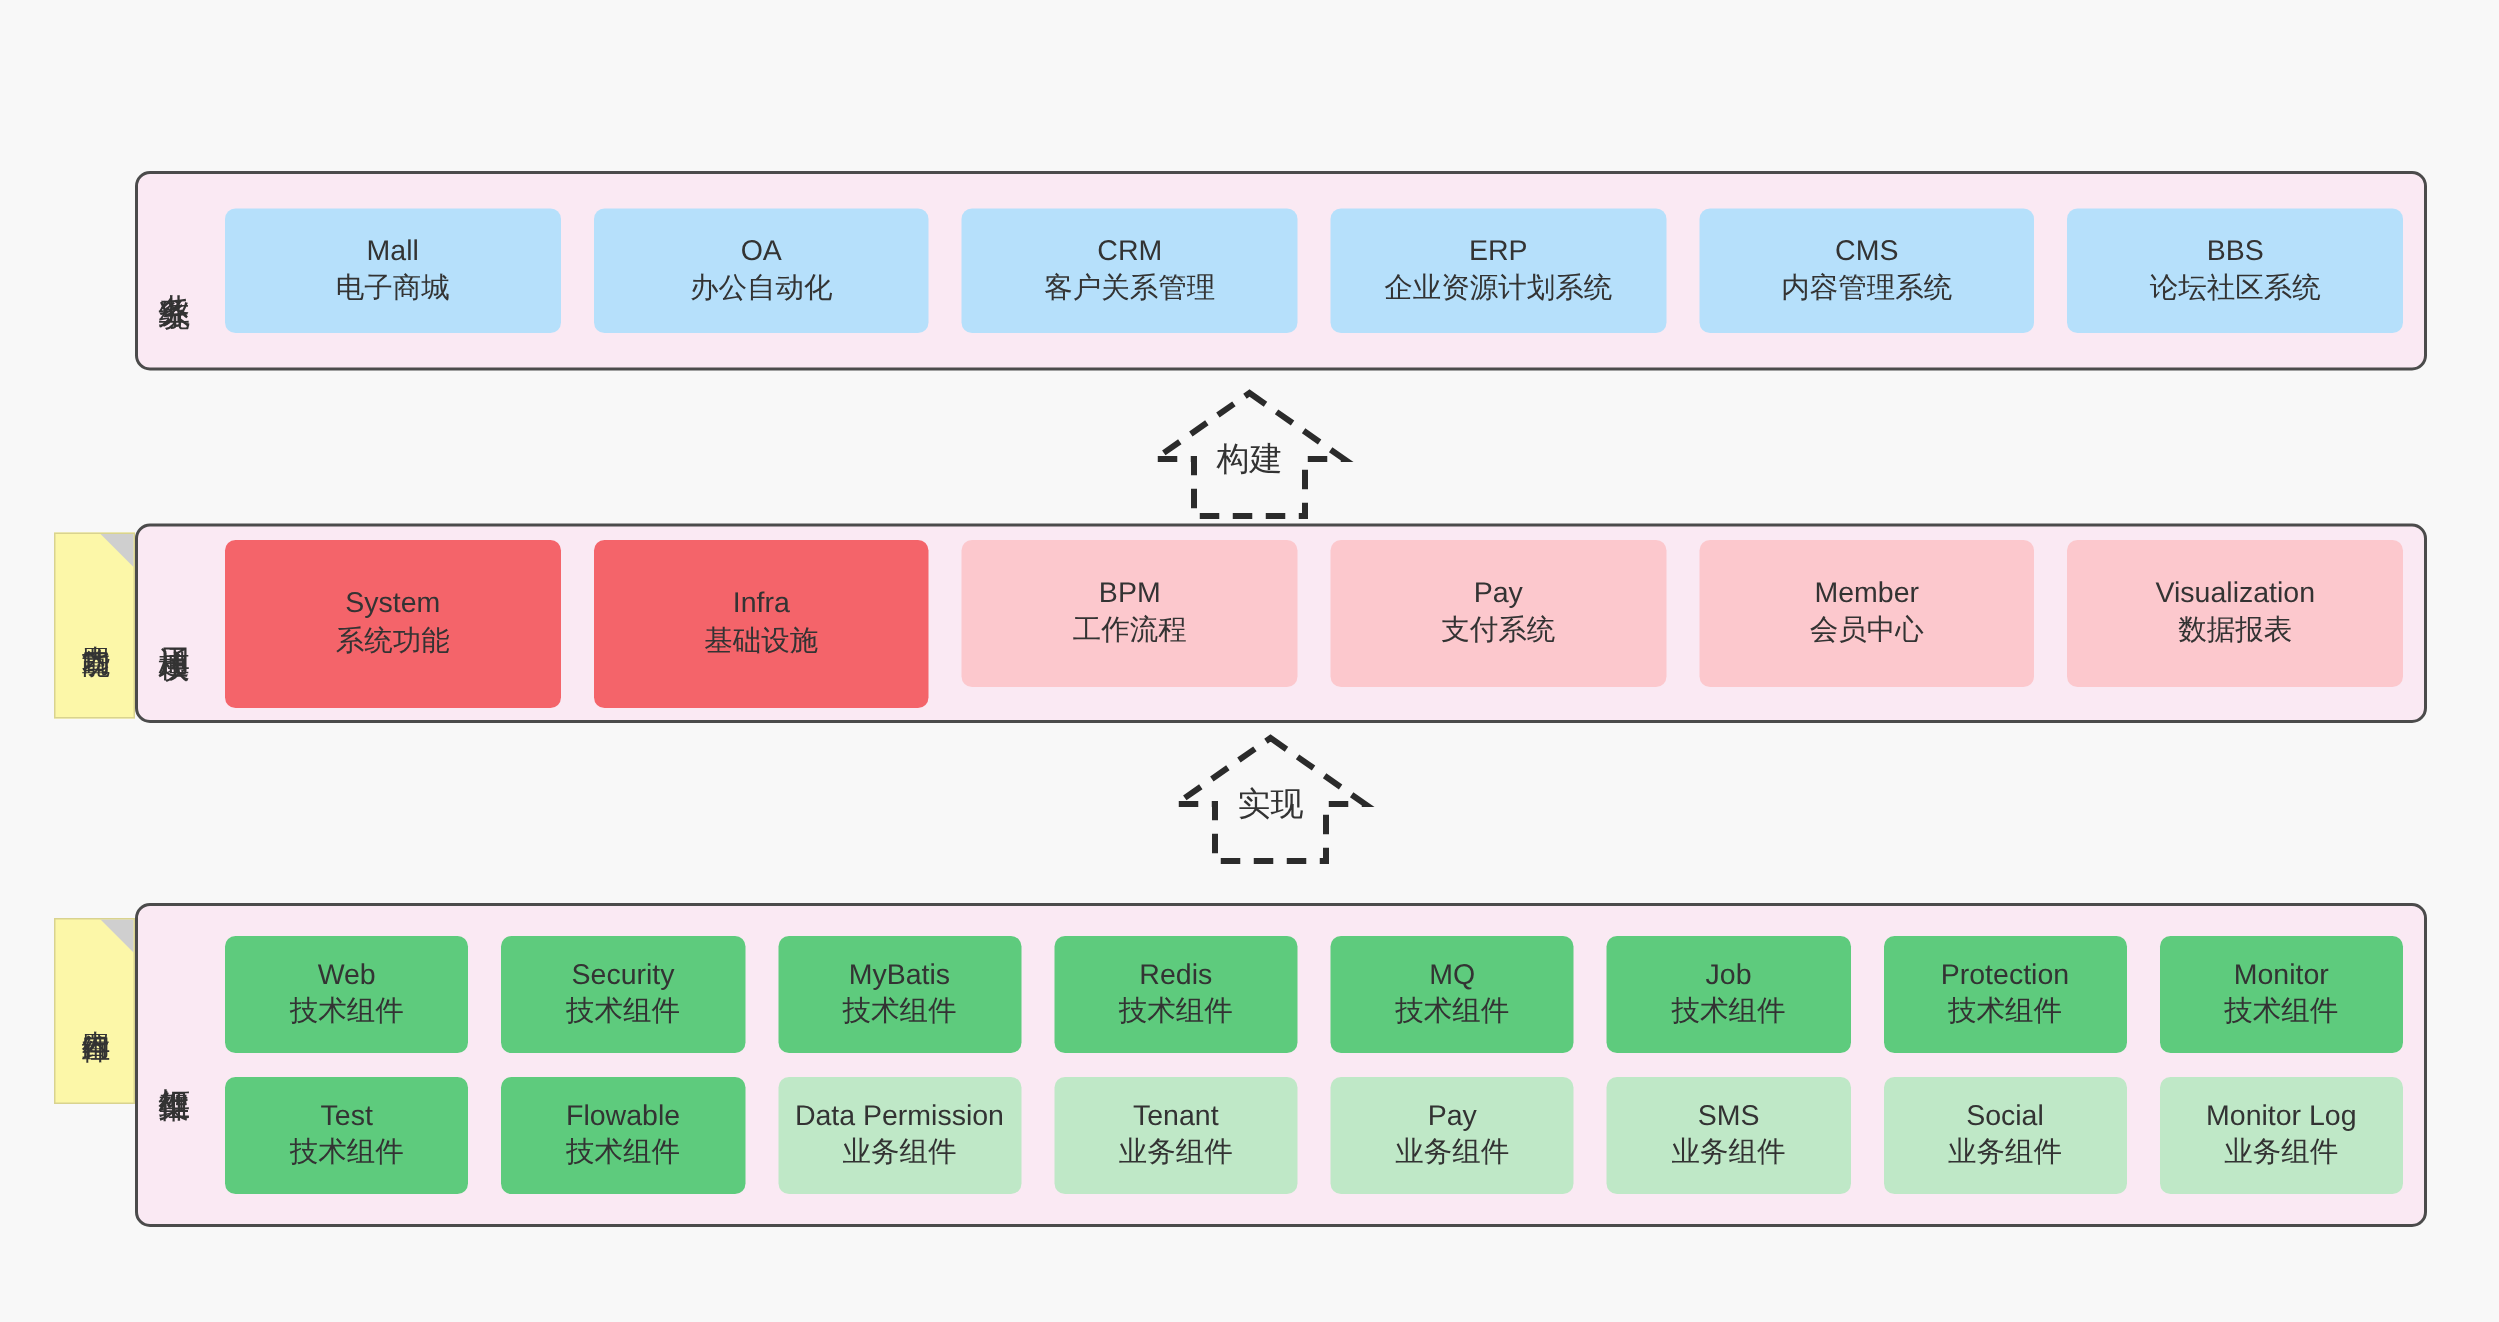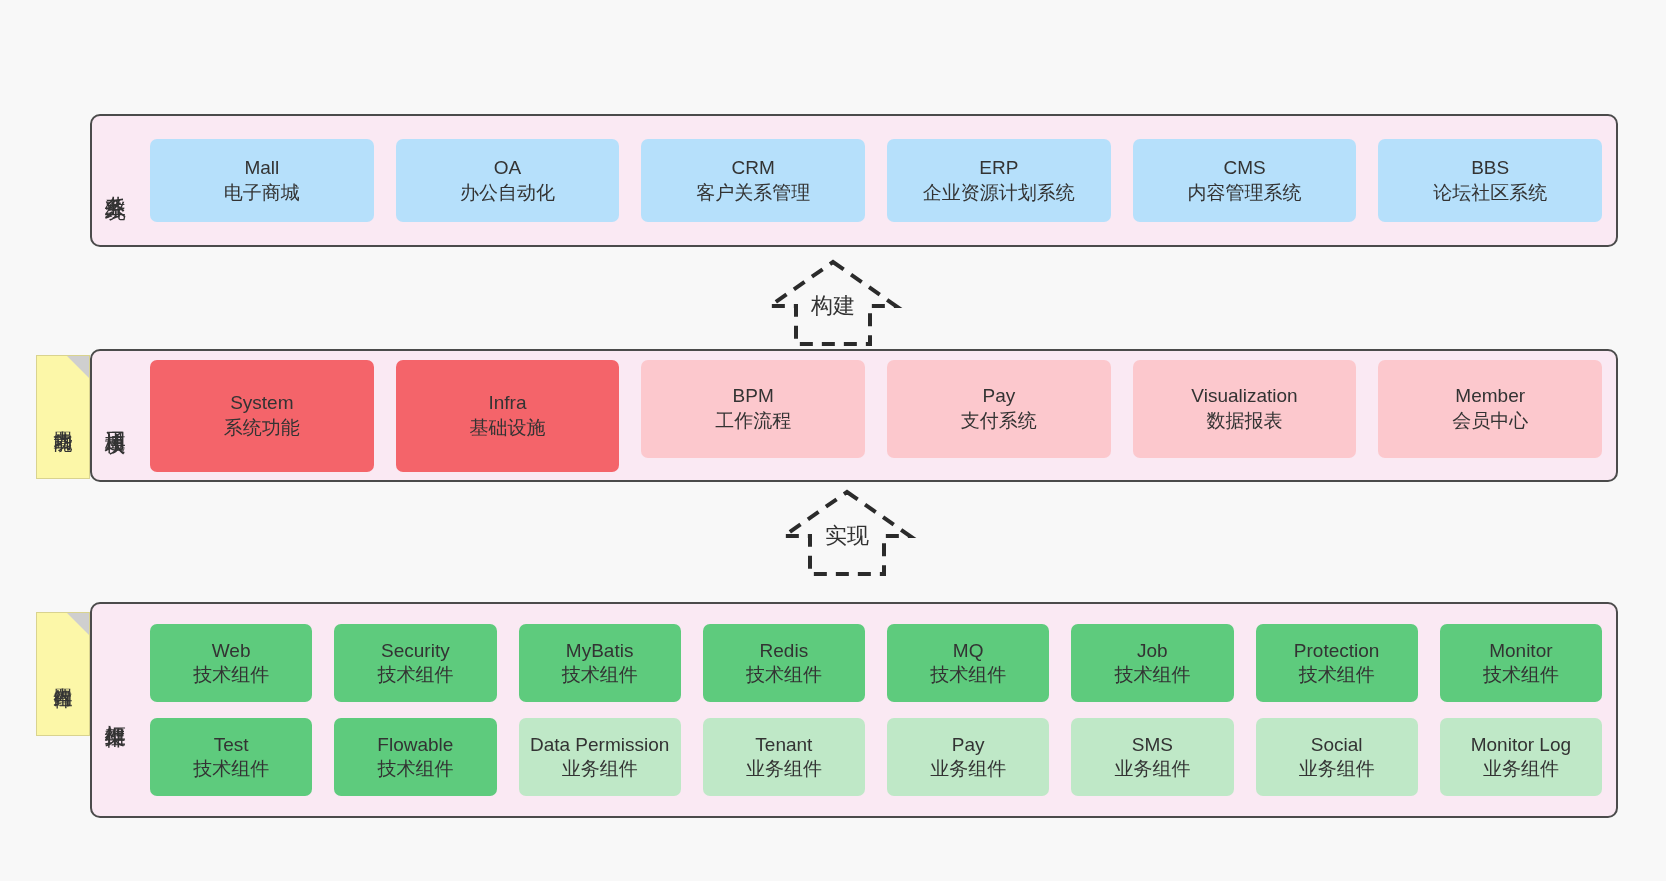--- a/index.html
+++ b/index.html
@@ -204,26 +204,26 @@
         </div>
         <div class="card mod-off">
           <span class="l1">BPM</span>
           <span class="l2">工作流程</span>
         </div>
         <div class="card mod-off">
           <span class="l1">Pay</span>
           <span class="l2">支付系统</span>
         </div>
         <div class="card mod-off">
+          <span class="l1">Member</span>
+          <span class="l2">会员中心</span>
+        </div>
+        <div class="card mod-off">
           <span class="l1">Visualization</span>
           <span class="l2">数据报表</span>
-        </div>
-        <div class="card mod-off">
-          <span class="l1">Member</span>
-          <span class="l2">会员中心</span>
         </div>
       </div>
     </div>
   </div>
 
   <div class="connector" id="connector-realize">
     <svg width="150" height="90" viewBox="0 0 150 90">
       <path d="M75 4 L138 48 L112 48 L112 86 L38 86 L38 48 L12 48 Z" fill="none" stroke="#2b2b2b" stroke-width="4" stroke-dasharray="13,9" stroke-linecap="butt"></path>
     </svg>
     <span class="conn-label">实现</span>

